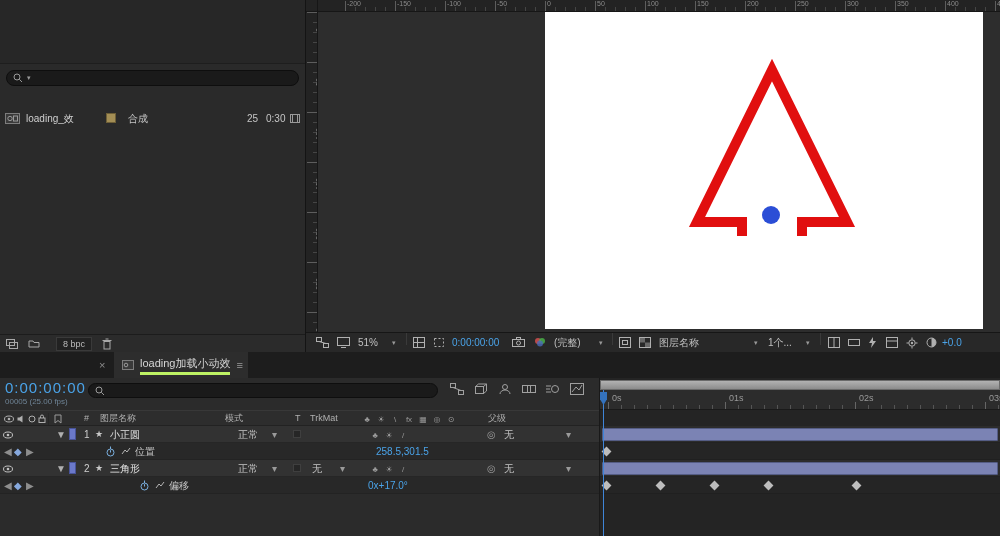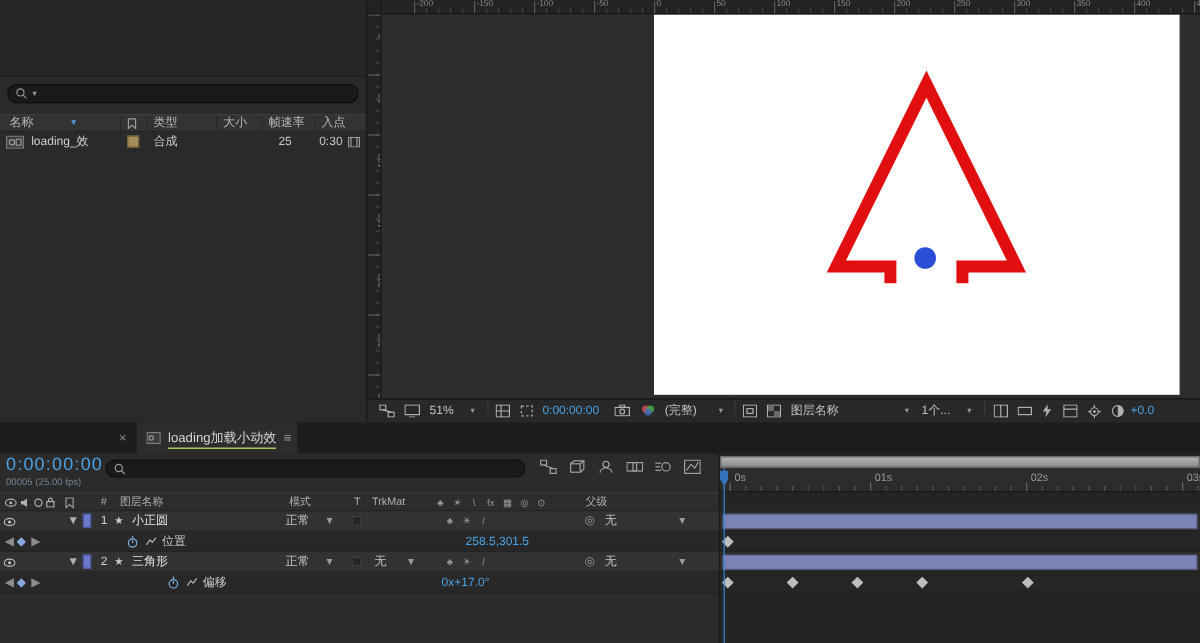--- a/index.html
+++ b/index.html
@@ -39,21 +39,21 @@
   .ticon{top:4px !important;line-height:normal !important}
   .tdiv{position:absolute;top:4px;width:1px;height:12px;background:#3a3a3a}
   .btime{color:#4aa3e8}
   .dd{font-size:7px;color:#9a9a9a}
   
   #timeline{left:0;top:352px;width:1000px;height:184px;background:#2b2b2b}
   .tabbar{position:absolute;left:0;top:0;width:1000px;height:26px;background:#1d1d1d}
   .tab{position:absolute;top:0;height:26px;display:flex;align-items:center;gap:6px;font-size:11px}
   .tab.inactive{left:0;width:96px;padding-left:12px;color:#9b9b9b}
   .tab.active{left:114px;width:134px;background:#2d2d2d;padding-left:8px;color:#d6d6d6}
-  .tablabel{border-bottom:1px solid #bef264;padding-bottom:1px}
+  .tablabel{border-bottom:3px solid #bef264;padding-bottom:1px}
   .closex{position:absolute;left:99px;top:0;line-height:26px;color:#8d8d8d;font-size:11px}
   .menuglyph{color:#9b9b9b}
   .tl-time{position:absolute;left:5px;top:27px;font-size:15px;letter-spacing:1px;color:#4aa3e8;font-family:"Liberation Sans","DejaVu Sans",sans-serif}
   .tl-frames{position:absolute;left:5px;top:45px;font-size:8px;color:#6f8496}
   .tl-iconstrip{position:absolute;top:31px;height:14px}
   .tl-header{position:absolute;left:0;top:58px;width:599px;height:16px;background:#2d2d2d;border-top:1px solid #383838;border-bottom:1px solid #222;font-size:9px;color:#b0b0b0}
   .tl-header > span{position:absolute;top:0;line-height:15px}
   .tl-row{position:absolute;left:0;width:599px;height:17px}
   .tl-row > span{position:absolute;line-height:17px;font-size:10px}
   .layerrow{background:#323232;border-bottom:1px solid #262626}
@@ -91,61 +91,64 @@
     <div class="searchbox" style="left:6px;top:70px;width:293px;height:16px">
       <span>
         <svg width="10" height="10">
             <circle cx="4" cy="4" r="3" fill="none" stroke="#9a9a9a"></circle>
             <line x1="6.3" y1="6.3" x2="9" y2="9" stroke="#9a9a9a"></line>
           </svg>
       </span>
       <span class="dd">▾</span>
     </div>
 
-    <div class="pp-header">
-      <span style="left:8px">名称</span>
-      <span style="left:58px;color:#5b9bd5;font-size:7px">▼</span>
-      <div class="colsep" style="left:100px"></div>
-      <span style="left:106px;top:2px">
-        <svg width="8" height="10">
-            <path d="M1,1 h6 v8 l-3,-2.5 -3,2.5 z" fill="none" stroke="#9a9a9a"></path>
-          </svg>
-      </span>
-      <div class="colsep" style="left:122px"></div>
-      <span style="left:128px">类型</span>
-      <div class="colsep" style="left:180px"></div>
-      <span style="left:186px">大小</span>
-      <div class="colsep" style="left:218px"></div>
-      <span style="left:224px">帧速率</span>
-      <div class="colsep" style="left:262px"></div>
-      <span style="left:268px">入点</span>
-    </div>
 
     <div class="pp-row">
       <span style="left:5px;top:3px">
         <svg width="15" height="11">
             <rect x="0.5" y="0.5" width="14" height="10" fill="#3a3a3a" stroke="#7d7d7d"></rect>
             <circle cx="5" cy="5.5" r="2.2" fill="none" stroke="#9a9a9a"></circle>
             <rect x="8.5" y="3" width="4" height="5" fill="none" stroke="#9a9a9a"></rect>
           </svg>
       </span>
       <span style="left:26px;color:#cfcfcf">loading_效</span>
       <span class="chip-tan" style="left:106px"></span>
       <span style="left:128px">合成</span>
-      <span style="left:232px">25</span>
+      <span style="left:247px">25</span>
       <span style="left:266px">0:30</span>
       <span style="left:290px;top:4px">
         <svg width="10" height="9">
             <rect x="0.5" y="0.5" width="9" height="8" fill="none" stroke="#9a9a9a"></rect>
             <line x1="2.5" y1="1" x2="2.5" y2="8" stroke="#9a9a9a"></line>
             <line x1="7.5" y1="1" x2="7.5" y2="8" stroke="#9a9a9a"></line>
           </svg>
       </span>
     </div>
 
+    <div class="pp-footer">
+      <span class="abs" style="left:6px;top:4px">
+        <svg width="12" height="10">
+            <rect x="0.5" y="0.5" width="8" height="6" fill="none" stroke="#a8a8a8"></rect>
+            <rect x="3.5" y="3.5" width="8" height="6" fill="none" stroke="#a8a8a8"></rect>
+          </svg>
+      </span>
+      <span class="abs" style="left:28px;top:4px">
+        <svg width="12" height="9">
+            <path d="M1,2 h4 l1,1.5 h5 v4.5 h-10 z" fill="none" stroke="#a8a8a8"></path>
+          </svg>
+      </span>
+      <span class="bpcbox">8 bpc</span>
+      <span class="abs" style="left:102px;top:3px">
+        <svg width="10" height="12">
+            <rect x="2" y="3.5" width="6" height="7.5" fill="none" stroke="#a8a8a8"></rect>
+            <line x1="0.5" y1="2.5" x2="9.5" y2="2.5" stroke="#a8a8a8"></line>
+            <line x1="3.5" y1="1" x2="6.5" y2="1" stroke="#a8a8a8"></line>
+          </svg>
+      </span>
+    </div>
   </section>
 
   <section class="panel" id="comp-panel">
     <div class="ruler-corner"></div>
     <div class="ruler-top">
         <div class="tick-s" style="left: 27px;"></div>
         <div class="tick-s" style="left: 37px;"></div>
         <div class="tick-s" style="left: 47px;"></div>
         <div class="tick-s" style="left: 57px;"></div>
         <div class="tick-s" style="left: 67px;"></div>
@@ -497,21 +500,21 @@
           </svg>
       </span>
       <div class="colsep" style="left:48px;top:2px"></div>
       <span style="left:54px;top:3px">
         <svg width="8" height="10">
             <path d="M1,1 h6 v8 l-3,-2.5 -3,2.5 z" fill="none" stroke="#9a9a9a"></path>
           </svg>
       </span>
       <span style="left:84px">#</span>
       <span style="left:100px">图层名称</span>
-      <span style="left:241px">模式</span>
+      <span style="left:225px">模式</span>
       <span style="left:295px">T</span>
       <span style="left:310px">TrkMat</span>
       <span class="switches" style="left:360px;top:1px"><span class="sw">♣</span><span class="sw">☀</span><span class="sw">\</span><span class="sw">fx</span><span class="sw">▦</span><span class="sw">◎</span><span class="sw">⊙</span></span>
       <span style="left:488px">父级</span>
     </div>
 
     <div class="tl-row layerrow" style="top:74px">
       <span style="left:3px;top:5px">
         <svg width="10" height="8">
             <ellipse cx="5" cy="4" rx="4.5" ry="3" fill="none" stroke="#c2c2c2"></ellipse>
@@ -542,21 +545,21 @@
             <line x1="4.5" y1="0.5" x2="4.5" y2="3" stroke="#7ab0e0"></line>
             <line x1="4.5" y1="6.5" x2="4.5" y2="4.2" stroke="#7ab0e0"></line>
           </svg>
       </span>
       <span style="left:121px;top:4px">
         <svg width="10" height="9">
             <polyline points="1,7 4,3 6,5 9,1" fill="none" stroke="#b5b5b5"></polyline>
           </svg>
       </span>
       <span style="left:135px;color:#c9c9c9">位置</span>
-      <span class="vblue" style="left:388px">258.5,301.5</span>
+      <span class="vblue" style="left:376px">258.5,301.5</span>
     </div>
 
     <div class="tl-row layerrow" style="top:108px">
       <span style="left:3px;top:5px">
         <svg width="10" height="8">
             <ellipse cx="5" cy="4" rx="4.5" ry="3" fill="none" stroke="#c2c2c2"></ellipse>
             <circle cx="5" cy="4" r="1.3" fill="#c2c2c2"></circle>
           </svg>
       </span>
       <span class="expandg" style="left:56px">▼</span>

